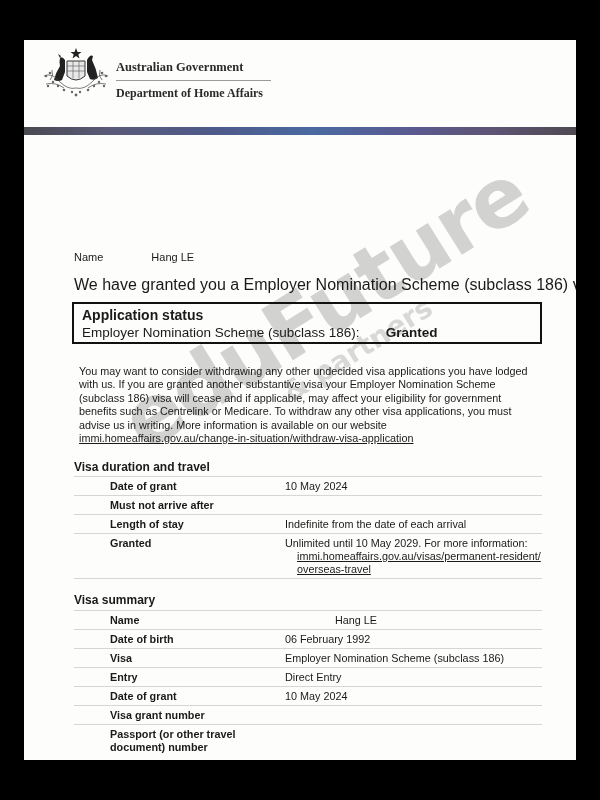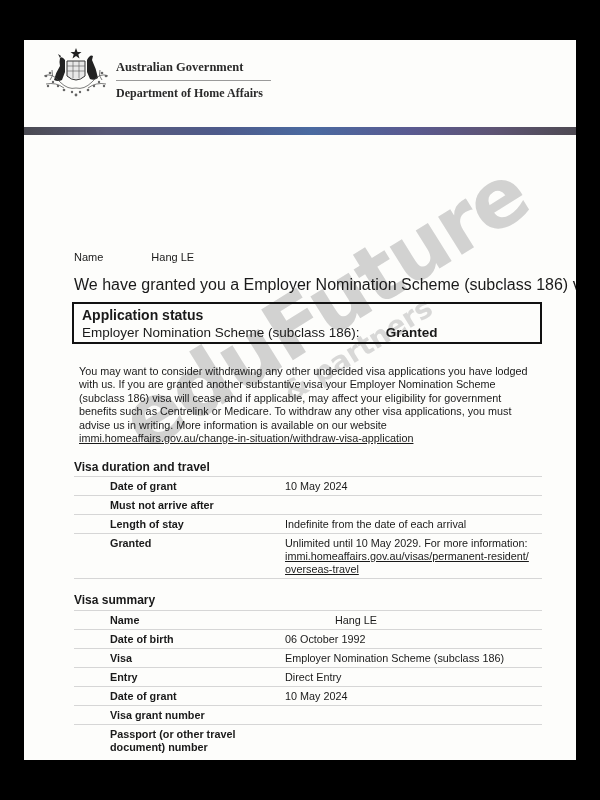--- a/index.html
+++ b/index.html
@@ -284,34 +284,34 @@
         <div class="kv-label">Must not arrive after</div>
       </div>
       <div class="kv-row">
         <div class="kv-label">Length of stay</div>
         <div class="kv-value">Indefinite from the date of each arrival</div>
       </div>
       <div class="kv-row">
         <div class="kv-label">Granted</div>
         <div class="kv-value">
           <span>Unlimited until 10 May 2029. For more information:</span><br>
-          <span class="link" style="display:inline-block;width:270px;">immi.homeaffairs.gov.au/visas/permanent-resident/ overseas-travel</span>
+          <span class="link" style="display:inline-block;width:270px;margin-left:12px;">immi.homeaffairs.gov.au/visas/permanent-resident/ overseas-travel</span>
         </div>
       </div>
     </div>
 
     <div class="section-title" style="top:464px;">Visa summary</div>
     <div class="kv-table" style="top:483px;">
       <div class="kv-row">
         <div class="kv-label">Name</div>
         <div class="kv-value indent-name">Hang LE</div>
       </div>
       <div class="kv-row">
         <div class="kv-label">Date of birth</div>
-        <div class="kv-value">06 October 1992</div>
+        <div class="kv-value">06 February 1992</div>
       </div>
       <div class="kv-row">
         <div class="kv-label">Visa</div>
         <div class="kv-value">Employer Nomination Scheme (subclass 186)</div>
       </div>
       <div class="kv-row">
         <div class="kv-label">Entry</div>
         <div class="kv-value">Direct Entry</div>
       </div>
       <div class="kv-row">

